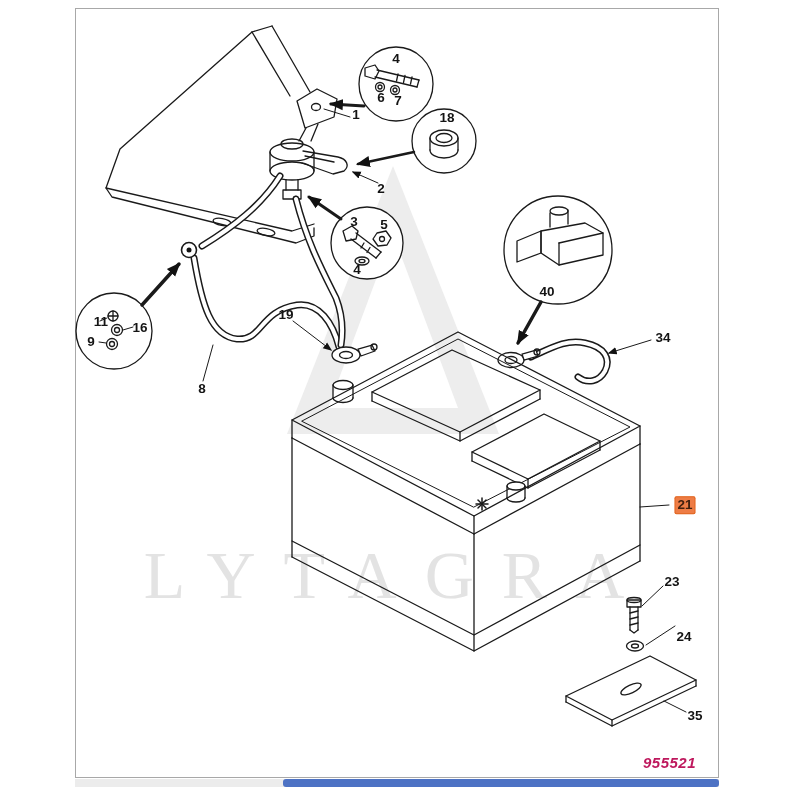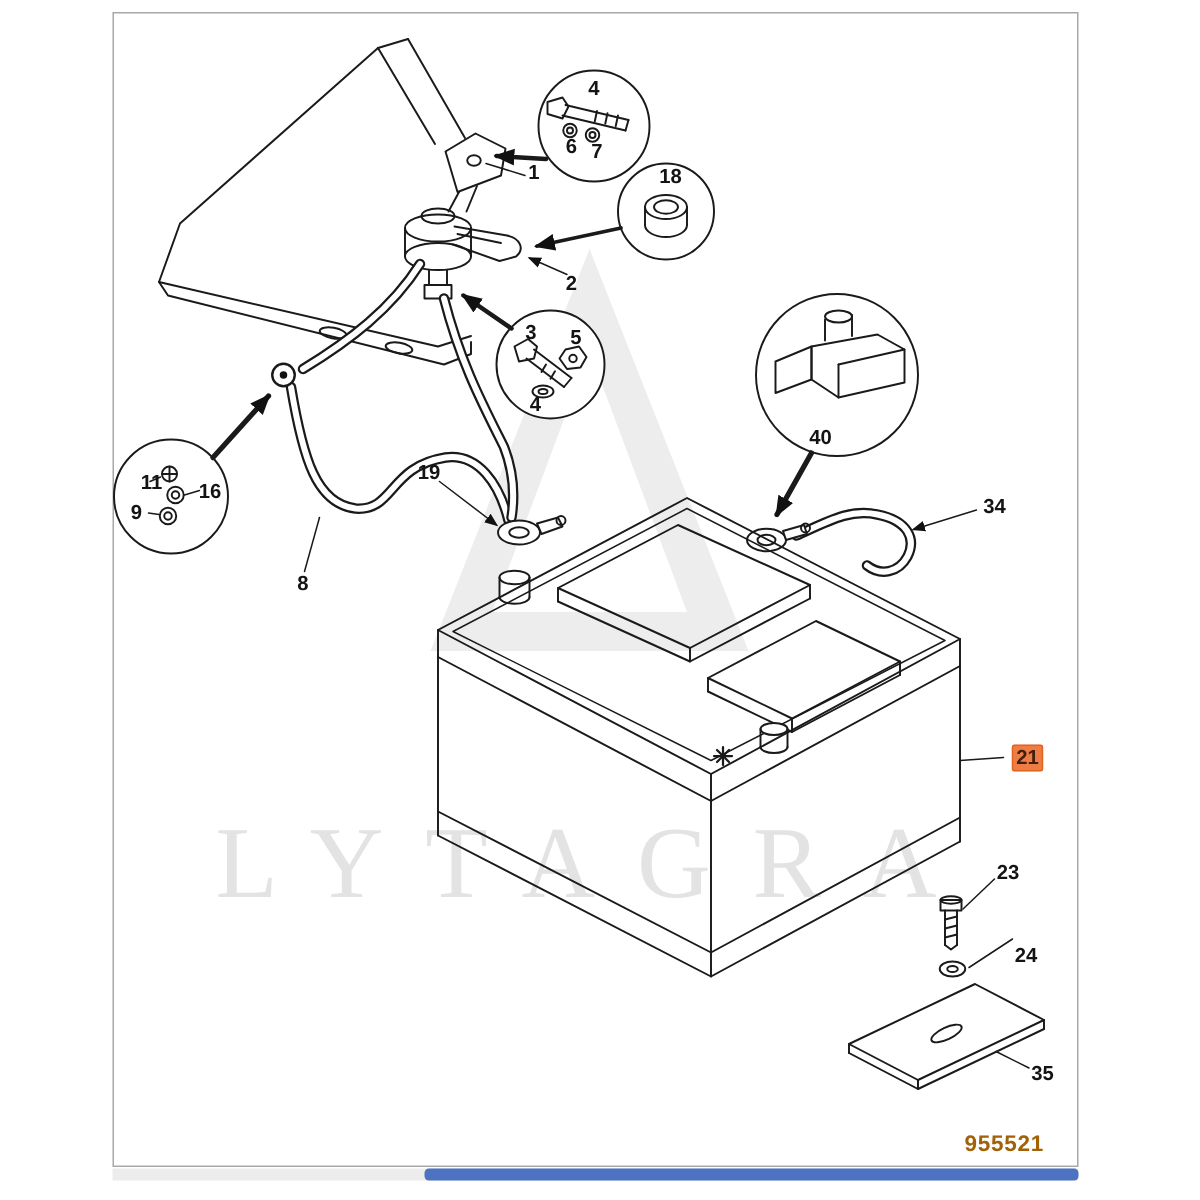--- a/index.html
+++ b/index.html
@@ -11,21 +11,21 @@
     position:absolute; transform:translate(-50%,-50%);
     font-weight:bold; font-size:13.5px; color:#141414; line-height:1;
     white-space:nowrap; cursor:default;
   }
   .callout.hl {
     background:#ee7c45; color:#42200e; padding:2px 3px; border-radius:2px;
     box-shadow:0 0 0 1px #e0661f inset;
   }
   .drawing-number {
     position:absolute; left:643px; top:754px; font-weight:bold; font-size:15px;
-    color:#a16207; letter-spacing:0.5px;
+    color:#be185d; letter-spacing:0.5px;font-style:italic;
   }
   .hscroll-track {
     position:absolute; left:75px; top:779px; width:644px; height:8px;
     background:#ececec;
   }
   .hscroll-thumb {
     position:absolute; left:208px; top:0; width:436px; height:8px;
     background:#4d72c4; border-radius:3px;
   }
 </style>

